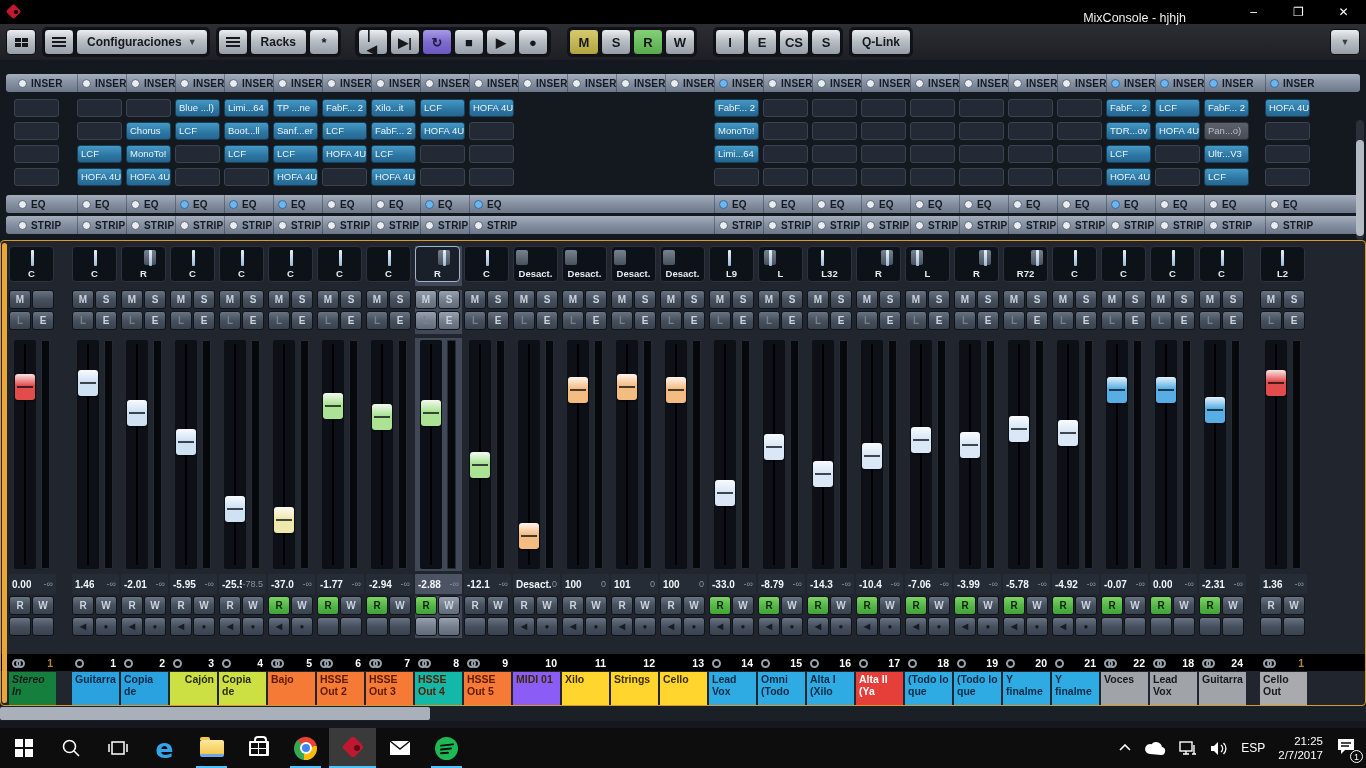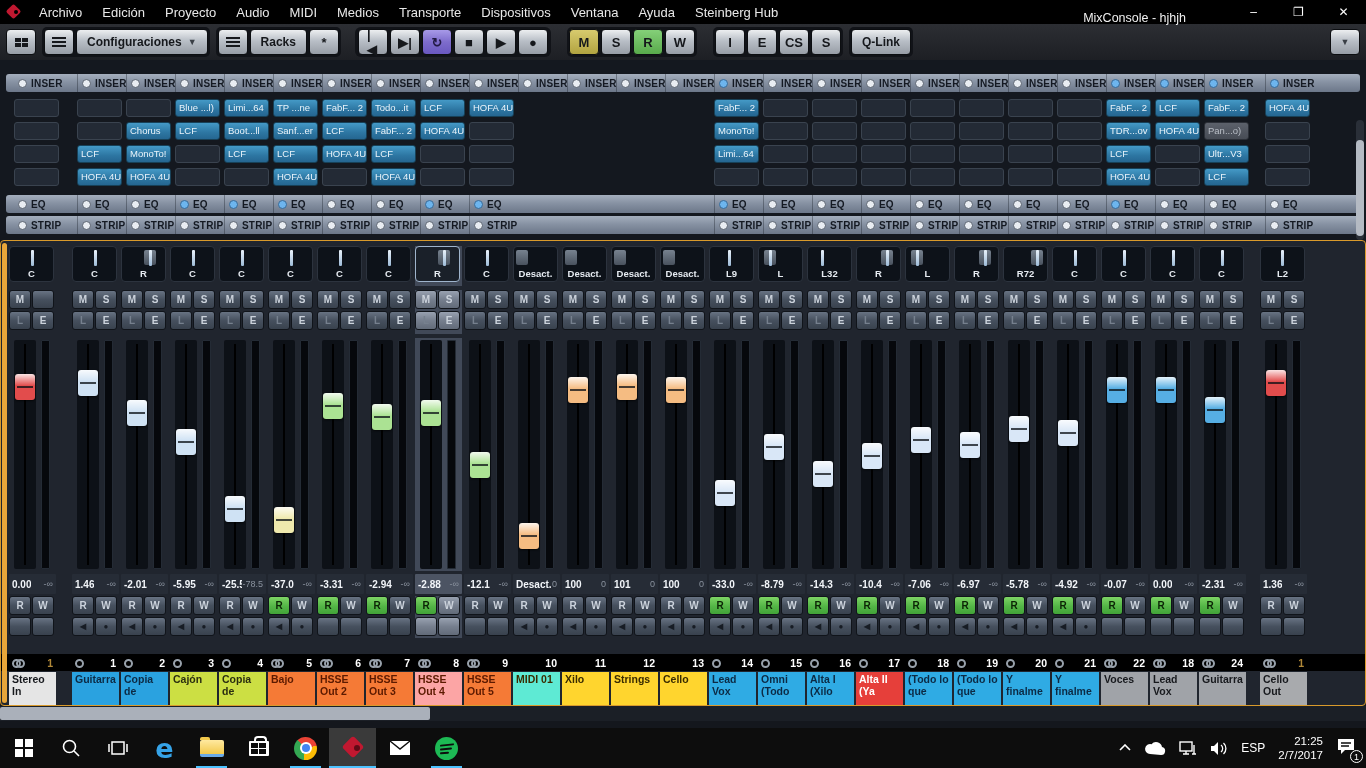--- a/index.html
+++ b/index.html
@@ -145,33 +145,20 @@
 </head>
 <body>
 
 <div class="screen">
 
   <div class="titlebar">
     <span class="appicon">
         <i class="dia"></i>
         <i class="dot"></i>
       </span>
-    <nav id="menubar" style="display:flex">
-        <span class="menu-item">Archivo</span>
-        <span class="menu-item">Edición</span>
-        <span class="menu-item">Proyecto</span>
-        <span class="menu-item">Audio</span>
-        <span class="menu-item">MIDI</span>
-        <span class="menu-item">Medios</span>
-        <span class="menu-item">Transporte</span>
-        <span class="menu-item">Dispositivos</span>
-        <span class="menu-item">Ventana</span>
-        <span class="menu-item">Ayuda</span>
-        <span class="menu-item">Steinberg Hub</span>
-      </nav>
     <span class="win-title">MixConsole - hjhjh</span>
     <span class="win-controls">
       <span class="win-btn">–</span>
       <span class="win-btn">❐</span>
       <span class="win-btn">✕</span>
     </span>
   </div>
 
   <div class="toolbar">
     <span class="tbtn icon">
@@ -359,21 +346,21 @@
         <div class="cell">
           <div class="slot fill">Limi...64</div>
         </div>
         <div class="cell">
           <div class="slot fill">TP ...ne</div>
         </div>
         <div class="cell">
           <div class="slot fill">FabF... 2</div>
         </div>
         <div class="cell">
-          <div class="slot fill">Todo...it</div>
+          <div class="slot fill">Xilo...it</div>
         </div>
         <div class="cell">
           <div class="slot fill">LCF</div>
         </div>
         <div class="cell">
           <div class="slot fill">HOFA 4U</div>
         </div>
         <div class="cell"></div>
         <div class="cell"></div>
         <div class="cell"></div>
@@ -1510,21 +1497,21 @@
         </div>
         <div class="cell valcell">
           <span class="v">-25.5</span>
           <span class="p">-78.5</span>
         </div>
         <div class="cell valcell">
           <span class="v">-37.0</span>
           <span class="p">-∞</span>
         </div>
         <div class="cell valcell">
-          <span class="v">-3.31</span>
+          <span class="v">-1.77</span>
           <span class="p">-∞</span>
         </div>
         <div class="cell valcell">
           <span class="v">-2.94</span>
           <span class="p">-∞</span>
         </div>
         <div class="cell valcell sel">
           <span class="v">-2.88</span>
           <span class="p">-∞</span>
         </div>
@@ -1562,21 +1549,21 @@
         </div>
         <div class="cell valcell">
           <span class="v">-10.4</span>
           <span class="p">-∞</span>
         </div>
         <div class="cell valcell">
           <span class="v">-7.06</span>
           <span class="p">-∞</span>
         </div>
         <div class="cell valcell">
-          <span class="v">-6.97</span>
+          <span class="v">-3.99</span>
           <span class="p">-∞</span>
         </div>
         <div class="cell valcell">
           <span class="v">-5.78</span>
           <span class="p">-∞</span>
         </div>
         <div class="cell valcell">
           <span class="v">-4.92</span>
           <span class="p">-∞</span>
         </div>
@@ -2015,51 +2002,51 @@
           <span><span class="ring"></span><span class="ring ring2"></span></span>
           <span class="chnum">24</span>
         </div>
         <div class="cell st-out numcell">
           <span><span class="ring"></span><span class="ring ring2"></span></span>
           <span class="chnum amber">1</span>
         </div>
       </div>
     <div class="frow namerow" id="row-name">
         <div class="cell st-in">
-          <div class="nameplate" style="background: #e5e5e5; color: rgb(23, 25, 29);">Stereo In</div>
+          <div class="nameplate" style="background: #15803d; color: rgb(23, 25, 29); font-style: italic;">Stereo In</div>
         </div>
         <div class="cell">
           <div class="nameplate" style="background: rgb(42, 162, 224); color: rgb(12, 42, 68);">Guitarra</div>
         </div>
         <div class="cell">
           <div class="nameplate" style="background: rgb(42, 162, 224); color: rgb(12, 42, 68);">Copia de</div>
         </div>
         <div class="cell">
-          <div class="nameplate" style="background: rgb(204, 223, 67); color: rgb(42, 46, 16);">Cajón</div>
+          <div class="nameplate" style="background: rgb(204, 223, 67); color: rgb(42, 46, 16); text-align: right;">Cajón</div>
         </div>
         <div class="cell">
           <div class="nameplate" style="background: rgb(204, 223, 67); color: rgb(42, 46, 16);">Copia de</div>
         </div>
         <div class="cell">
           <div class="nameplate" style="background: rgb(245, 122, 54); color: rgb(92, 26, 0);">Bajo</div>
         </div>
         <div class="cell">
           <div class="nameplate" style="background: rgb(245, 122, 54); color: rgb(92, 26, 0);">HSSE Out 2</div>
         </div>
         <div class="cell">
           <div class="nameplate" style="background: rgb(245, 122, 54); color: rgb(92, 26, 0);">HSSE Out 3</div>
         </div>
         <div class="cell">
-          <div class="nameplate" style="background: #fca5a5; color: rgb(92, 26, 0);">HSSE Out 4</div>
+          <div class="nameplate" style="background: #14b8a6; color: rgb(92, 26, 0);">HSSE Out 4</div>
         </div>
         <div class="cell">
           <div class="nameplate" style="background: rgb(245, 122, 54); color: rgb(92, 26, 0);">HSSE Out 5</div>
         </div>
         <div class="cell">
-          <div class="nameplate" style="background: #5eead4; color: rgb(58, 44, 0);">MIDI 01</div>
+          <div class="nameplate" style="background: #8b5cf6; color: rgb(58, 44, 0);">MIDI 01</div>
         </div>
         <div class="cell">
           <div class="nameplate" style="background: rgb(255, 213, 46); color: rgb(58, 44, 0);">Xilo</div>
         </div>
         <div class="cell">
           <div class="nameplate" style="background: rgb(255, 213, 46); color: rgb(58, 44, 0);">Strings</div>
         </div>
         <div class="cell">
           <div class="nameplate" style="background: rgb(255, 213, 46); color: rgb(58, 44, 0);">Cello</div>
         </div>

